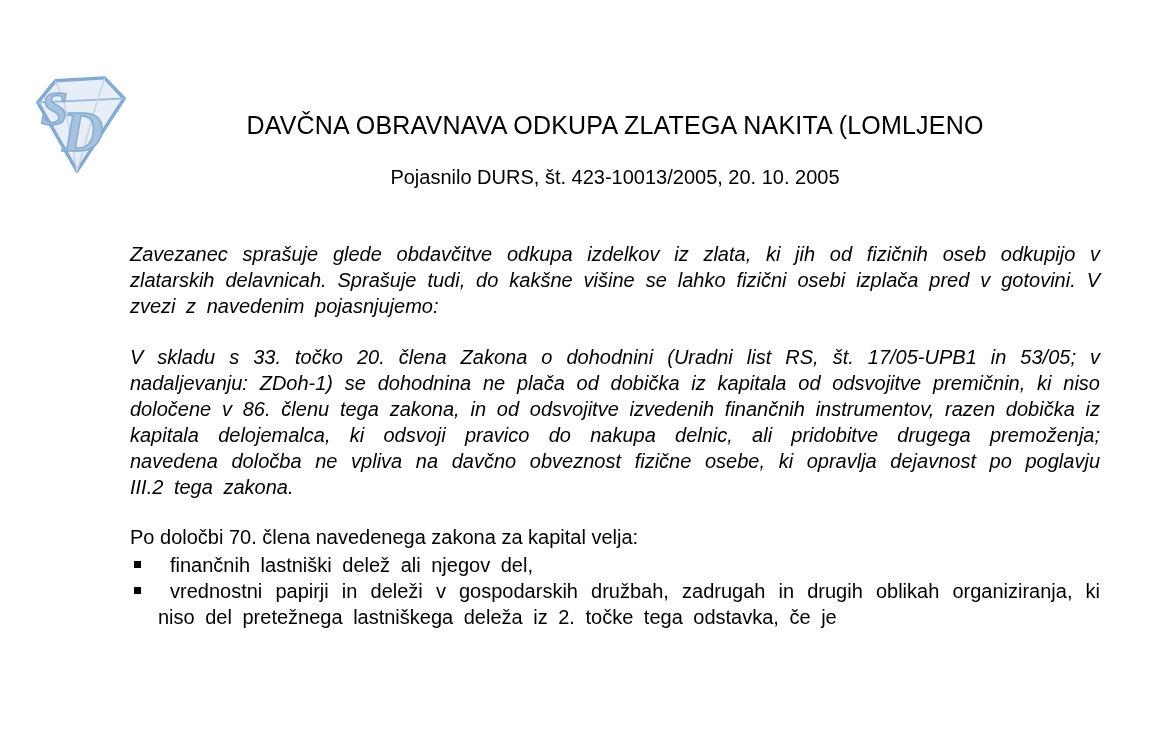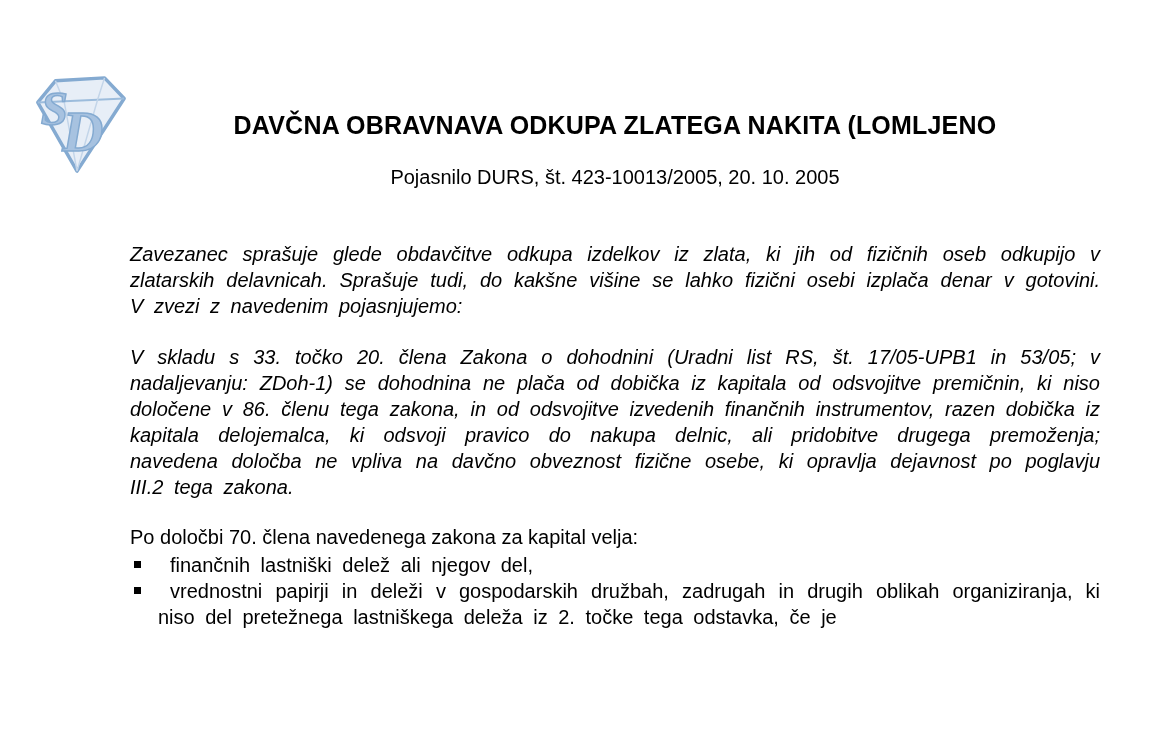--- a/index.html
+++ b/index.html
@@ -43,21 +43,21 @@
     position: absolute;
     left: 130px;
     top: 108px;
     width: 970px;
   }
 
   .title {
     margin: 0;
     font-size: 25px;
     line-height: 34px;
-    font-weight: bold;
+    font-weight: normal;
     text-align: center;
     letter-spacing: 0.2px;
   }
   .title .tline { display: block; }
 
   .reference {
     margin: 22px 0 0 0;
     font-size: 20px;
     line-height: 26px;
     text-align: center;
@@ -127,21 +127,21 @@
   </div>
 
   <div class="content">
 
     <h1 class="title">
       <span class="tline">DAVČNA OBRAVNAVA ODKUPA ZLATEGA NAKITA (LOMLJENO</span>
     </h1>
 
     <p class="reference">Pojasnilo DURS, št. 423-10013/2005, 20. 10. 2005</p>
 
-    <p class="body-text inquiry">Zavezanec sprašuje glede obdavčitve odkupa izdelkov iz zlata, ki jih od fizičnih oseb odkupijo v zlatarskih delavnicah. Sprašuje tudi, do kakšne višine se lahko fizični osebi izplača denar v gotovini. V zvezi z navedenim pojasnjujemo:</p>
+    <p class="body-text inquiry">Zavezanec sprašuje glede obdavčitve odkupa izdelkov iz zlata, ki jih od fizičnih oseb odkupijo v zlatarskih delavnicah. Sprašuje tudi, do kakšne višine se lahko fizični osebi izplača pred v gotovini. V zvezi z navedenim pojasnjujemo:</p>
 
     <p class="body-text para">V skladu s 33. točko 20. člena Zakona o dohodnini (Uradni list RS, št. 17/05-UPB1 in 53/05; v nadaljevanju: ZDoh-1) se dohodnina ne plača od dobička iz kapitala od odsvojitve premičnin, ki niso določene v 86. členu tega zakona, in od odsvojitve izvedenih finančnih instrumentov, razen dobička iz kapitala delojemalca, ki odsvoji pravico do nakupa delnic, ali pridobitve drugega premoženja; navedena določba ne vpliva na davčno obveznost fizične osebe, ki opravlja dejavnost po poglavju III.2 tega zakona.</p>
 
     <p class="body-text list-intro">Po določbi 70. člena navedenega zakona za kapital velja:</p>
 
     <ul class="capital-list">
       <li>
         <span class="bullet"></span>
         <span class="li-text">finančnih lastniški delež ali njegov del,</span>
       </li>

